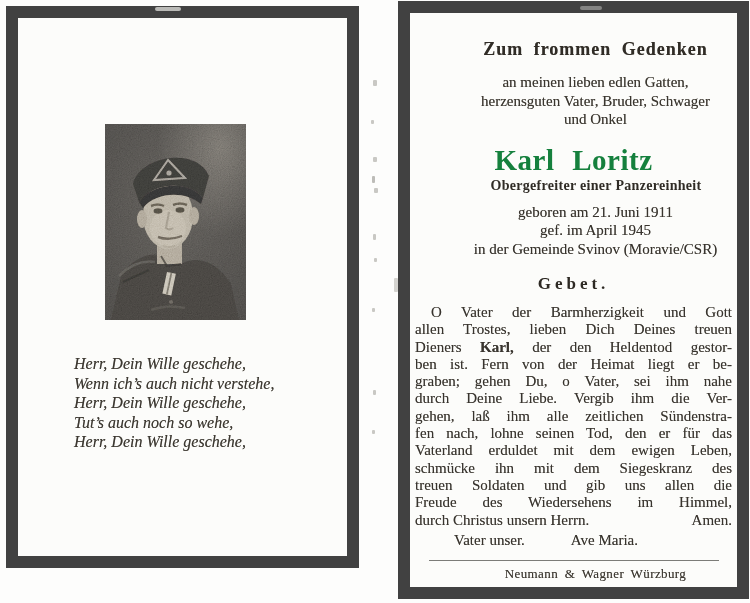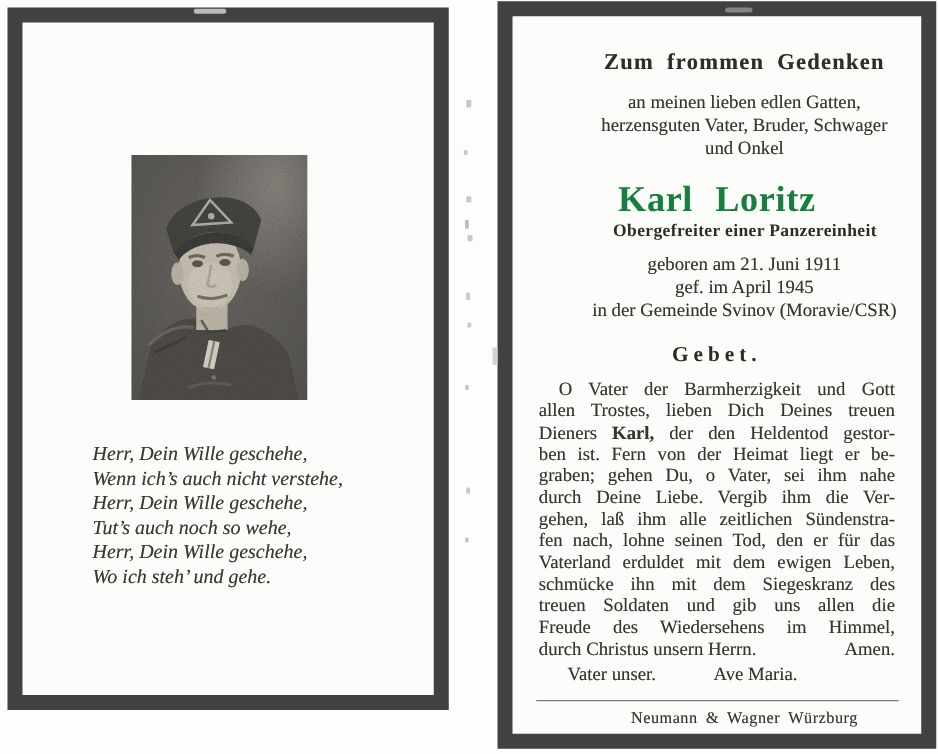--- a/index.html
+++ b/index.html
@@ -21,21 +21,21 @@
   #poem .poem-line{white-space:nowrap;text-shadow:0 0 0.5px rgba(60,55,45,.55);}
 
   
   .rp{text-align:center;}
   #rp-header{margin-top:26px;font-size:18px;font-weight:bold;letter-spacing:1px;word-spacing:5px;color:#302c26;}
   #rp-dedication{margin-top:13px;font-size:15px;line-height:18.5px;color:#3a362f;}
   #rp-name{margin-top:15px;font-size:29px;font-weight:bold;word-spacing:10px;letter-spacing:0.5px;color:#15803d;}
   #rp-rank{margin-top:1px;font-size:14px;font-weight:bold;letter-spacing:0.3px;color:#2f2b25;padding-left:45px;}
   #rp-dates{margin-top:9px;font-size:15px;line-height:18.5px;}
   #rp-gebet{margin-top:16px;font-size:17px;font-weight:bold;letter-spacing:4px;color:#2d2923;}
-  #rp-prayer{margin-top:10px;padding:0 21px;font-size:15px;line-height:17.3px;text-align:left;}
+  #rp-prayer{margin-top:10px;padding:0 5px;font-size:15px;line-height:17.3px;text-align:left;}
   .prayer-line{text-align:justify;text-align-last:justify;white-space:normal;text-shadow:0 0 0.4px rgba(55,50,42,.5);}
   .prayer-line.first{text-indent:16px;}
   .prayer-bold{font-weight:bold;}
   #prayer-closing{display:flex;justify-content:space-between;text-shadow:0 0 0.4px rgba(55,50,42,.5);gap:42px;}
   #rp-invocations{margin-top:3px;display:flex;justify-content:flex-start;gap:46px;font-size:15px;}
   #rp-rule{margin:11px auto 0 auto;width:290px;height:1px;
     background:linear-gradient(90deg,#9b9b97 0%,#6e6e6a 18%,#8d8d89 38%,#68686４ 55%,#7f7f7b 75%,#9a9a96 100%);
     background-color:#7c7c78;}
   #rp-printer{margin-top:5px;font-size:13px;letter-spacing:0.4px;word-spacing:3px;color:#3c3831;}
 
@@ -125,21 +125,20 @@
         <rect width="141" height="196" filter="url(#grain)" opacity="0.12"></rect>
       </svg>
     </div>
 
     <div id="poem">
       <div class="poem-line">Herr, Dein Wille geschehe,</div>
       <div class="poem-line">Wenn ich’s auch nicht verstehe,</div>
       <div class="poem-line">Herr, Dein Wille geschehe,</div>
       <div class="poem-line">Tut’s auch noch so wehe,</div>
       <div class="poem-line">Herr, Dein Wille geschehe,</div>
-      <div class="poem-line">Wo ich steh’ und gehe.</div>
     </div>
 
   </div>
 </div>
 
 <div class="page" id="right-page">
   <div class="inner">
 
     <div class="rp txt" id="rp-header">Zum frommen Gedenken</div>
 

